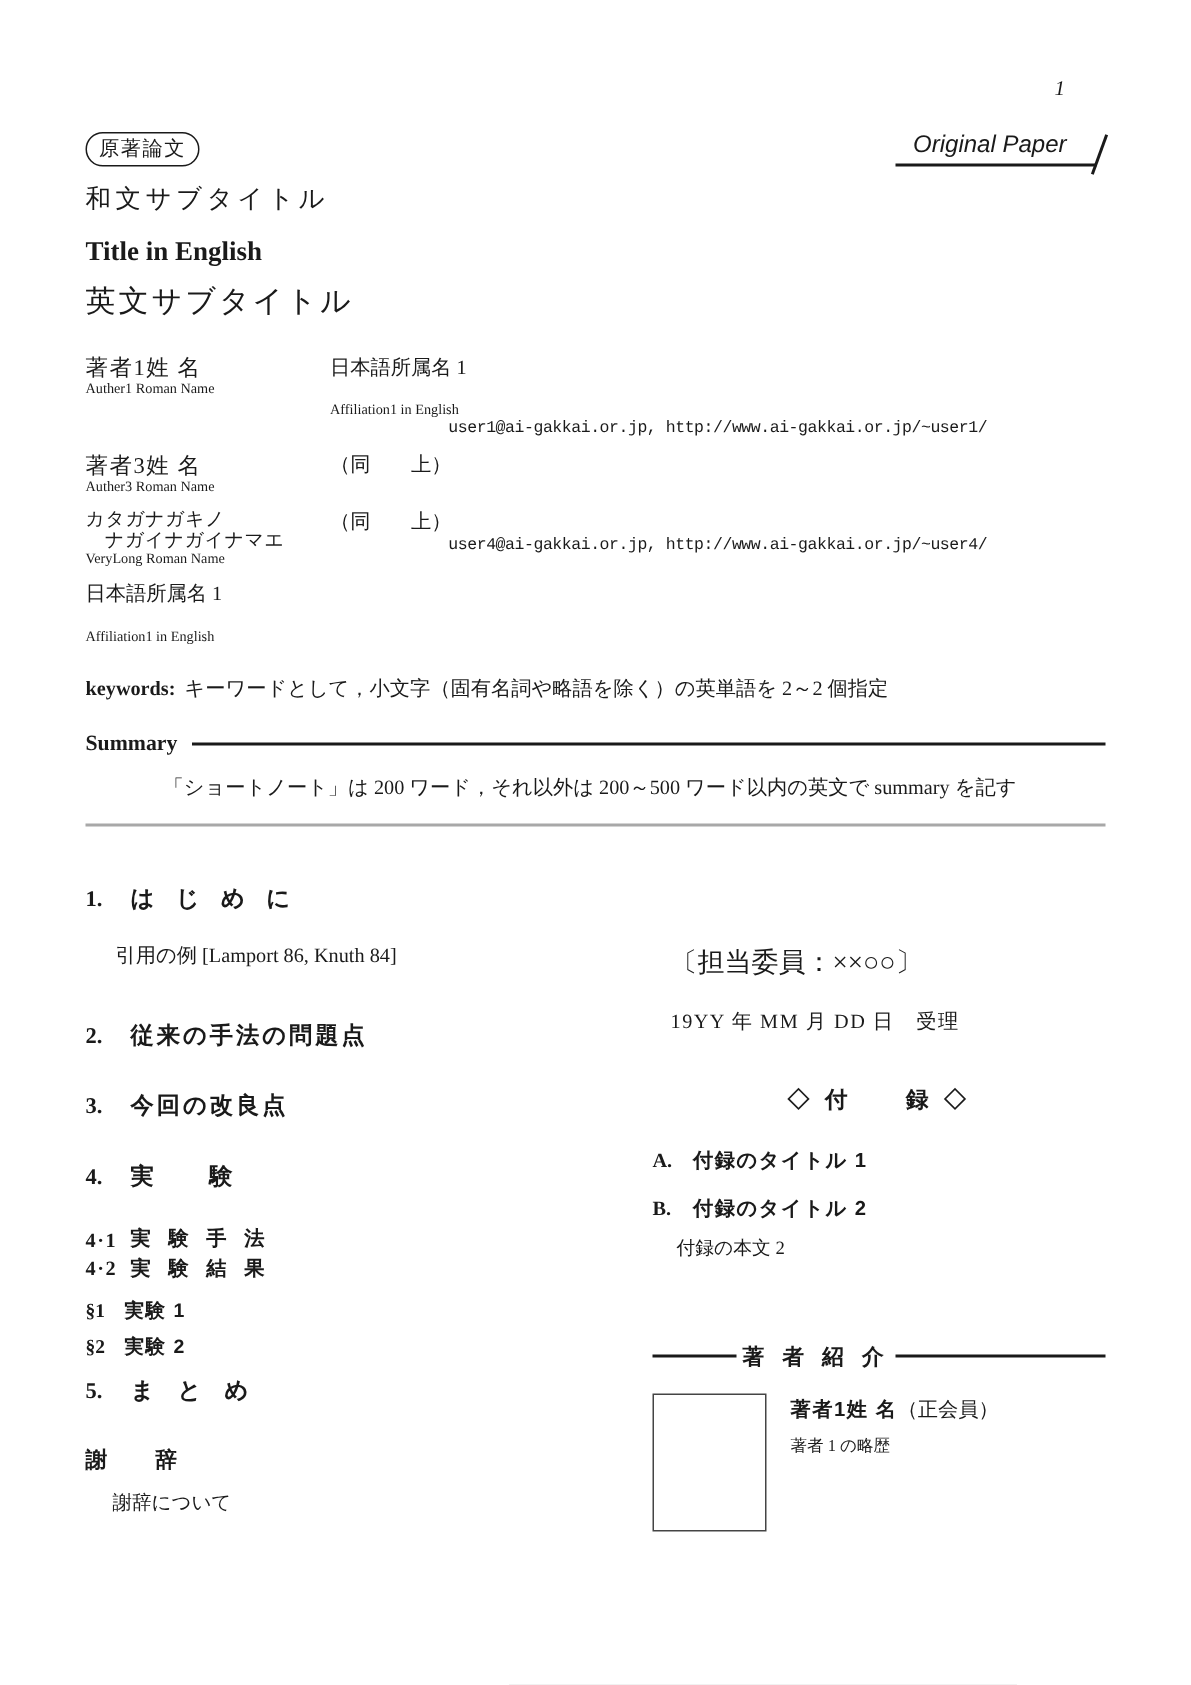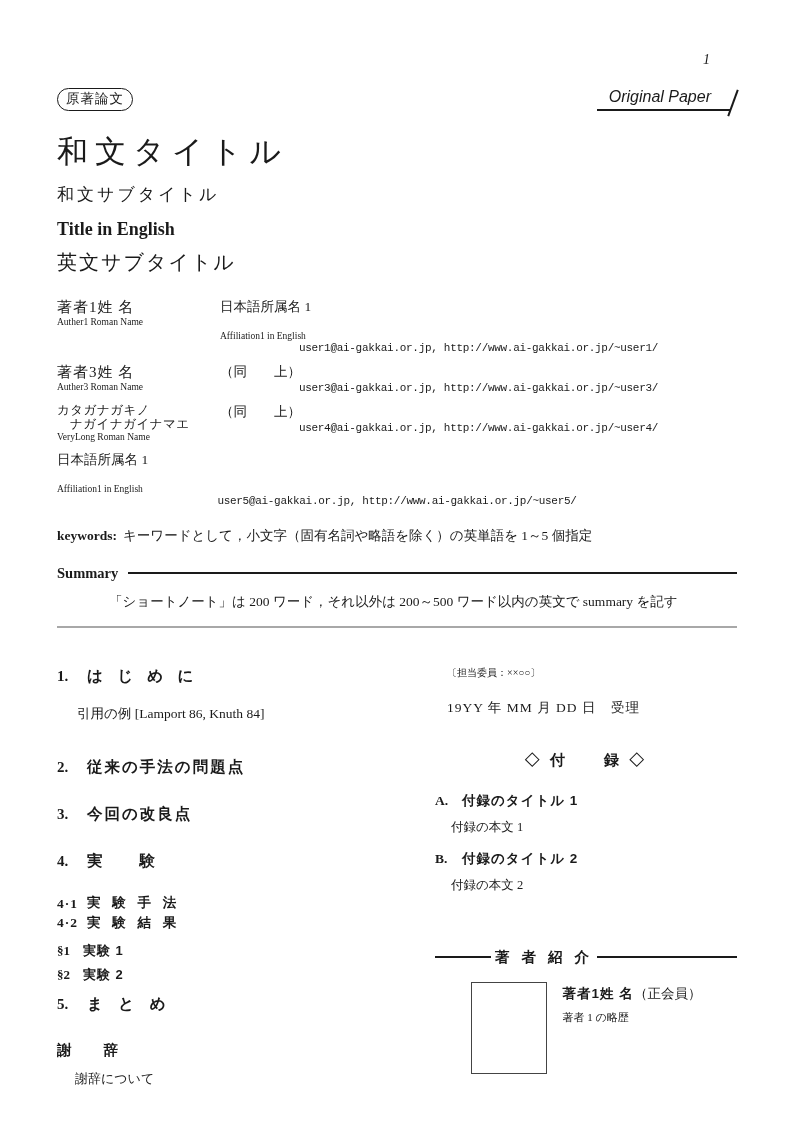--- a/index.html
+++ b/index.html
@@ -62,35 +62,35 @@
 
   .par { display:flex; align-items:baseline; font-weight:bold; }
   .par-num { font-size:13px; width:26px; flex:none; }
   .par-title { font-family:"Liberation Sans", sans-serif; font-size:13px; letter-spacing:1px; }
 
   .ack-body { font-size:13px; margin:10px 0 0 18px; }
 
   .center-head { display:flex; justify-content:center; margin-top:28px; }
   .center-head span { font-family:"Liberation Sans", sans-serif; font-weight:bold; font-size:15px; letter-spacing:3px; }
 
-  .editor-note { font-size:10px; padding-left:12px; }
+  .editor-note { font-size:18px; padding-left:12px;margin-top:40px; }
   .received { font-size:13.5px; padding-left:12px; margin-top:19px; letter-spacing:1px; }
 
   .app-sec { display:flex; align-items:baseline; font-weight:bold; margin-top:22px; }
   .app-num { font-size:13.5px; width:27px; flex:none; }
   .app-title { font-family:"Liberation Sans", sans-serif; font-size:13.5px; letter-spacing:1px; }
   .app-body { font-size:12.5px; margin:9px 0 0 16px; }
 
   .bio-rule-head { display:flex; align-items:center; margin-top:54px; }
   .bio-line { height:2px; background:#1a1a1a; }
   .bio-line.left { width:56px; flex:none; }
   .bio-line.right { flex:1; }
   .bio-label { font-family:"Liberation Sans", sans-serif; font-weight:bold; font-size:14.5px; letter-spacing:4px; margin:0 4px; }
 
-  .bio { display:flex; margin-top:15px;justify-content:center; }
+  .bio { display:flex; margin-top:15px; }
   .bio-photo { width:76px; height:92px; border:1px solid #444; flex:none; background:#fff; }
   .bio-text { margin-left:16px; padding-top:2px; }
   .bio-name-strong { font-family:"Liberation Sans", sans-serif; font-weight:bold; font-size:13.5px; letter-spacing:1px; }
   .bio-membership { font-size:13.5px; }
   .bio-history { font-size:11px; margin-top:7px; }
 
   .mt2{margin-top:2px;} .mt6{margin-top:6px;} .mt10{margin-top:10px;}
   .mt14{margin-top:14px;} .mt22{margin-top:22px;align-items:flex-end;} .mt26{margin-top:26px;} .mt34{margin-top:34px;}
 </style>
 </head>
@@ -101,21 +101,20 @@
   <div class="page-number">1</div>
 
   <div class="badge-row">
     <span class="badge">原著論文</span>
     <span class="op-wrap">
       <span>Original Paper</span>
       <span class="op-slash"></span>
     </span>
   </div>
 
-  <div class="title-ja">和文タイトル</div>
   <div class="title-ja-sub">和文サブタイトル</div>
   <div class="title-en">Title in English</div>
   <div class="title-en-sub">英文サブタイトル</div>
 
   <div class="authors">
 
     <div class="author-row">
       <div class="author-name-col">
         <div class="author-name">著者1姓 名</div>
         <div class="author-roman">Auther1 Roman Name</div>
@@ -128,48 +127,46 @@
     </div>
 
 
     <div class="author-row">
       <div class="author-name-col">
         <div class="author-name">著者3姓 名</div>
         <div class="author-roman">Auther3 Roman Name</div>
       </div>
       <div class="author-info-col">
         <div class="aff-ja">（同　　上）</div>
-        <div class="contact">user3@ai-gakkai.or.jp, http://www.ai-gakkai.or.jp/~user3/</div>
       </div>
     </div>
 
     <div class="author-row">
       <div class="author-name-col">
         <div class="author-name small">カタガナガキノ
 　ナガイナガイナマエ</div>
         <div class="author-roman">VeryLong Roman Name</div>
       </div>
       <div class="author-info-col">
         <div class="aff-ja">（同　　上）</div>
         <div class="contact">user4@ai-gakkai.or.jp, http://www.ai-gakkai.or.jp/~user4/</div>
       </div>
     </div>
 
     <div class="author-row">
       <div class="author-info-col">
         <div class="aff-ja">日本語所属名 1</div>
         <div class="aff-en">Affiliation1 in English</div>
-        <div class="contact">user5@ai-gakkai.or.jp, http://www.ai-gakkai.or.jp/~user5/</div>
       </div>
     </div>
 
   </div>
 
   <div class="keywords">
-    <span class="kw-label">keywords:</span><span>キーワードとして，小文字（固有名詞や略語を除く）の英単語を 1～5 個指定</span>
+    <span class="kw-label">keywords:</span><span>キーワードとして，小文字（固有名詞や略語を除く）の英単語を 2～2 個指定</span>
   </div>
 
   <div class="summary">
     <div class="summary-head">
       <span class="summary-label">Summary</span>
       <span class="summary-rule"></span>
     </div>
     <div class="summary-text">「ショートノート」は 200 ワード，それ以外は 200～500 ワード以内の英文で summary を記す</div>
     <div class="summary-bottom"></div>
   </div>
@@ -235,21 +232,20 @@
       <div class="received">19YY 年 MM 月 DD 日　受理</div>
 
       <div class="center-head mt34">
         <span>◇ 付　　録 ◇</span>
       </div>
 
       <div class="app-sec">
         <span class="app-num">A.</span>
         <span class="app-title">付録のタイトル 1</span>
       </div>
-      <div class="app-body">付録の本文 1</div>
 
       <div class="app-sec mt14">
         <span class="app-num">B.</span>
         <span class="app-title">付録のタイトル 2</span>
       </div>
       <div class="app-body">付録の本文 2</div>
 
       <div class="bio-rule-head">
         <span class="bio-line left"></span>
         <span class="bio-label">著 者 紹 介</span>

